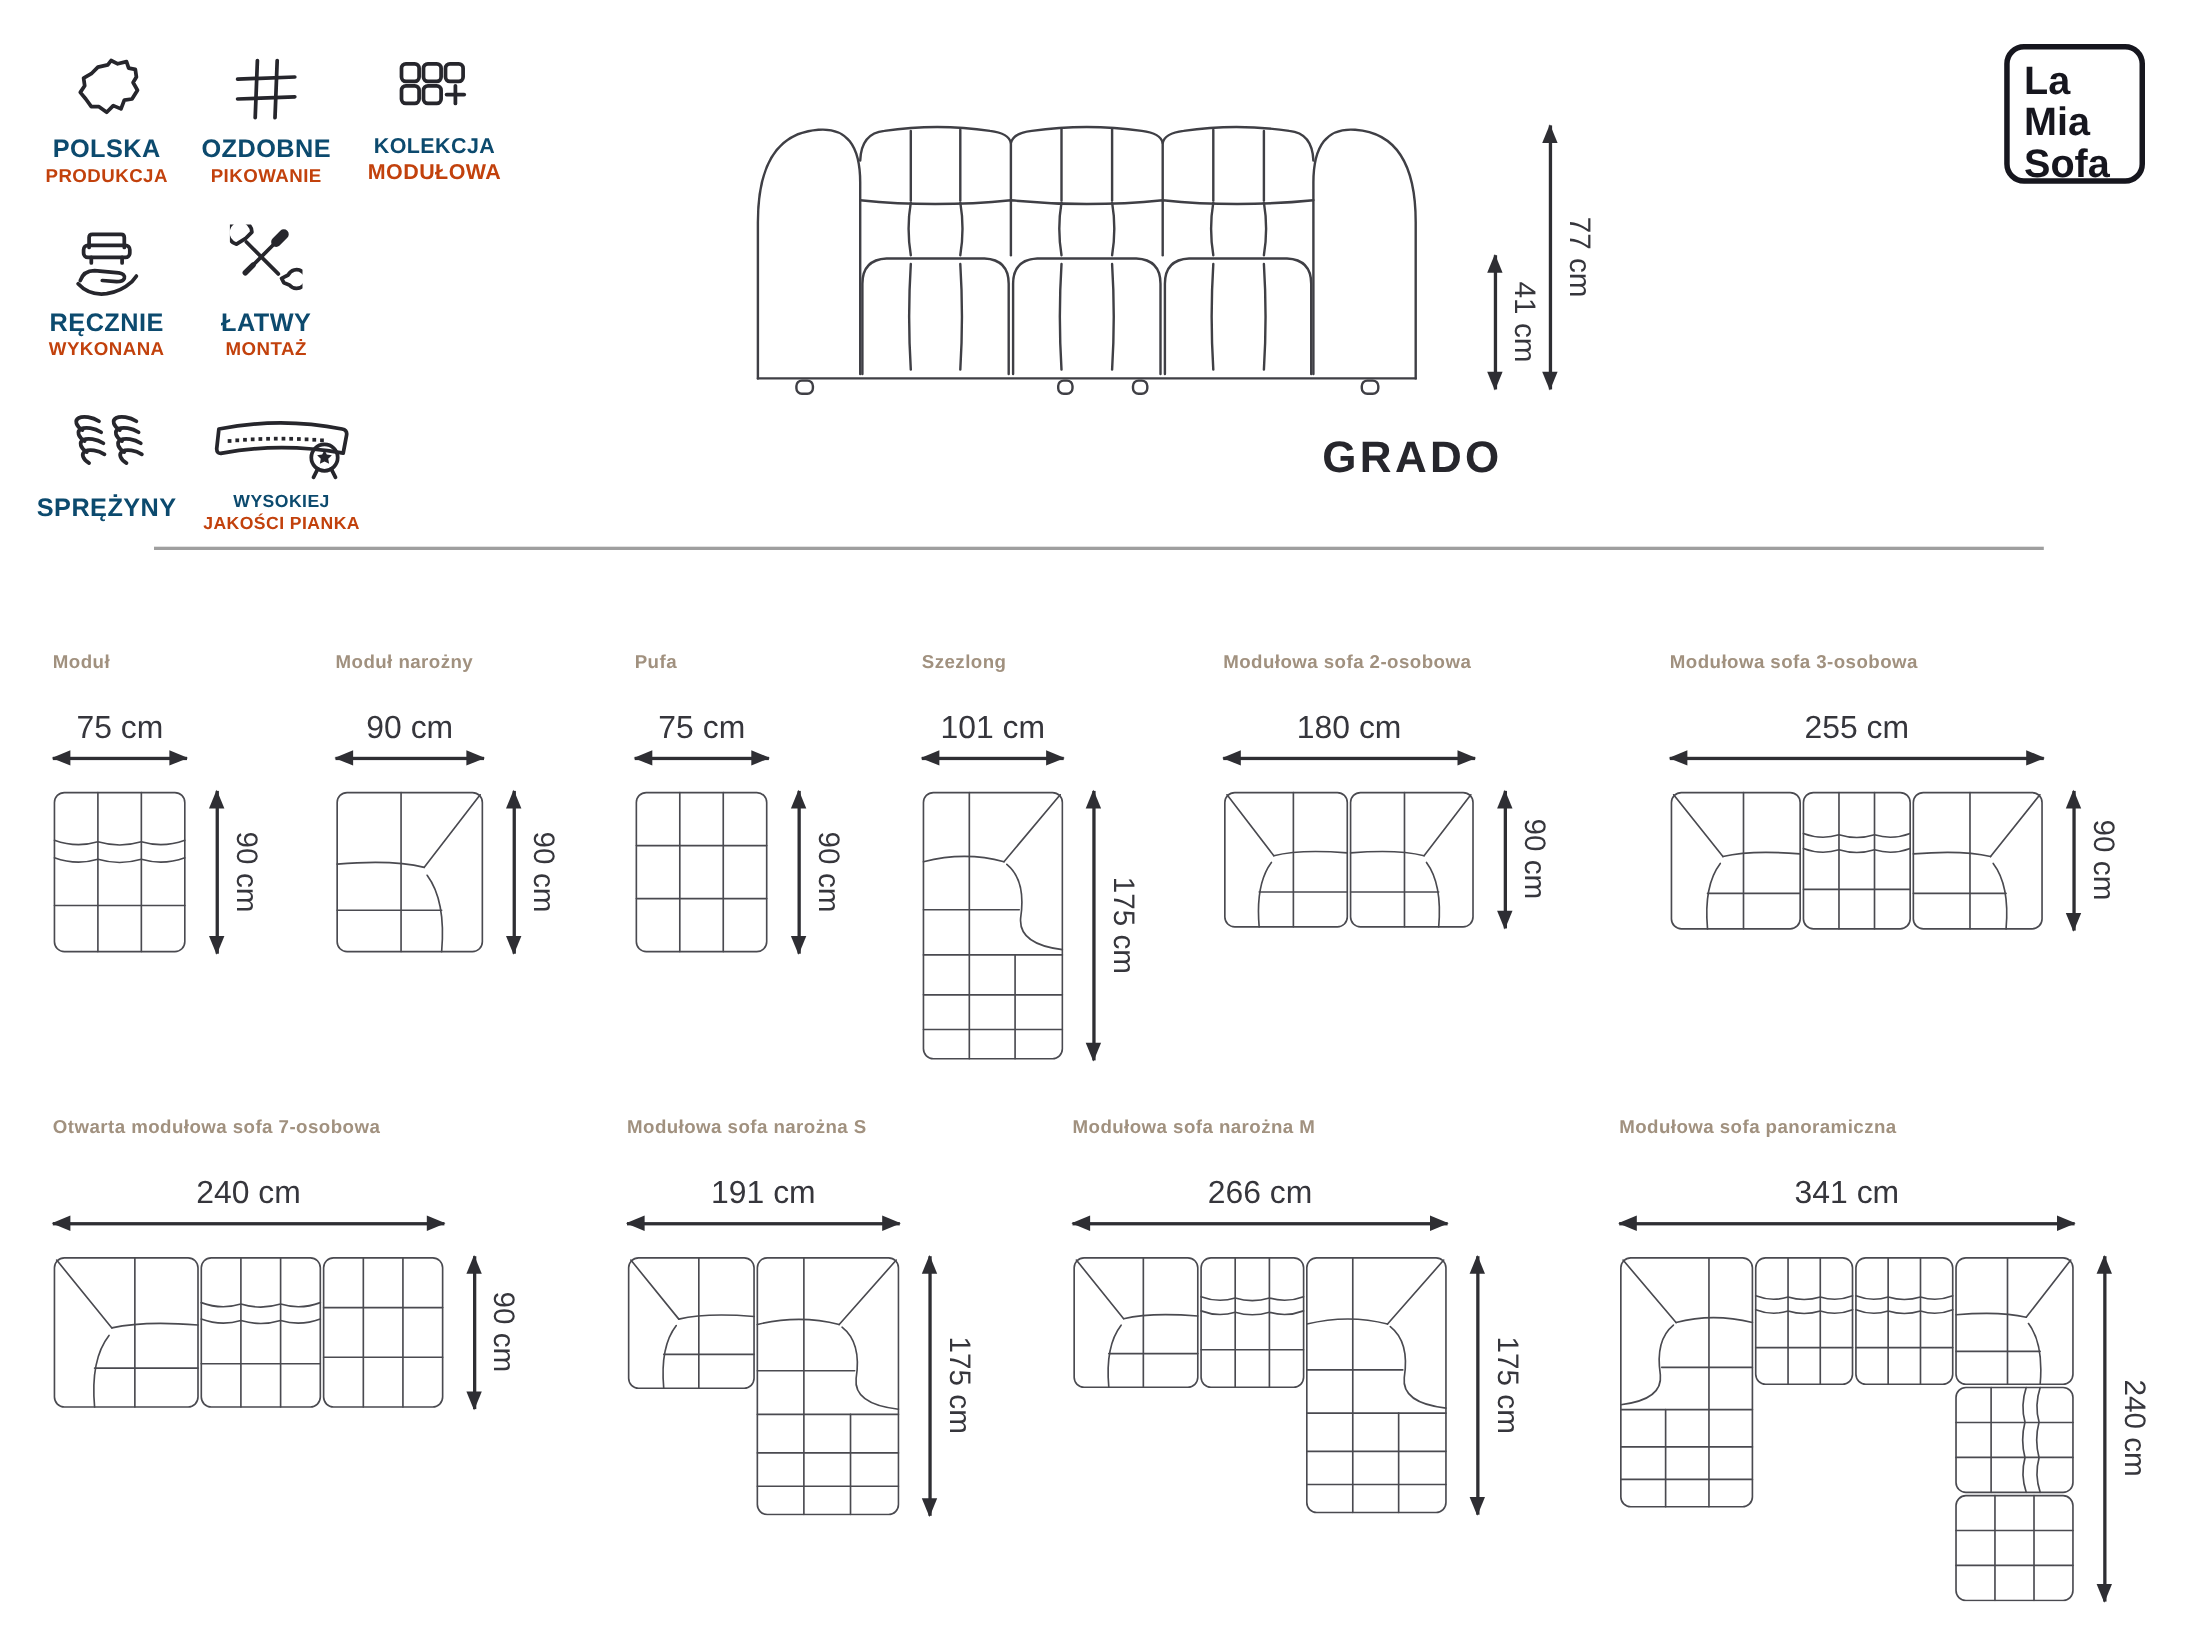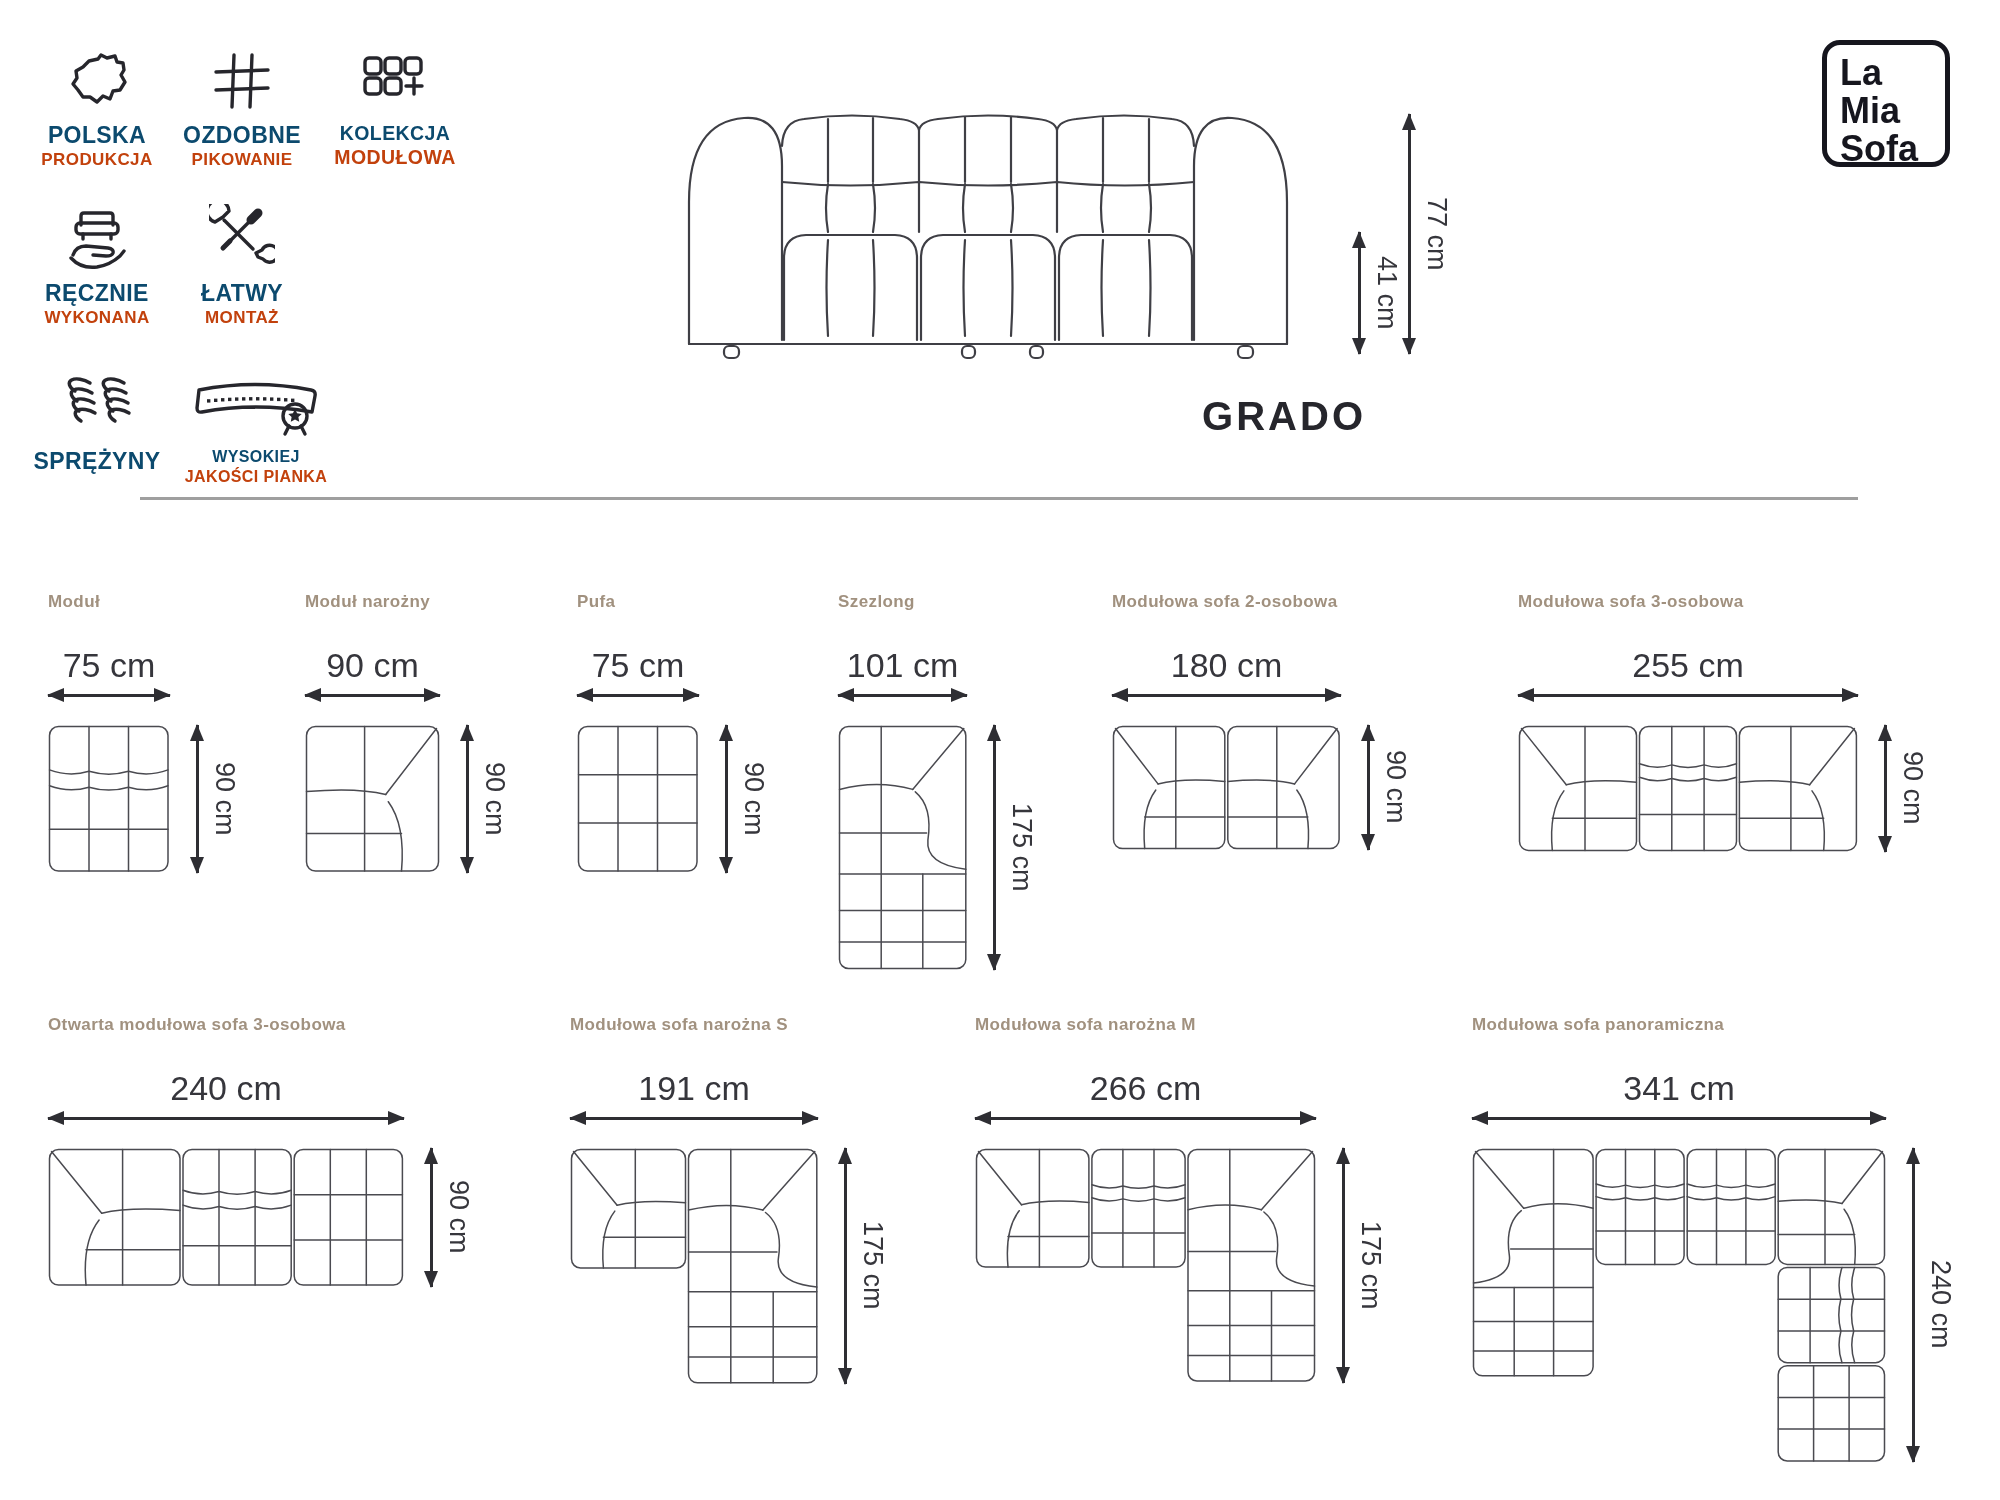--- a/index.html
+++ b/index.html
@@ -37,21 +37,21 @@
   .varrow::before{top:-1px;border-bottom:17px solid #2e2e33;}
   .varrow::after{bottom:-1px;border-top:17px solid #2e2e33;}
   .vlabel{writing-mode:vertical-rl;font-size:27px;color:#36363c;margin-left:10px;white-space:nowrap;}
 
   .hero-dim{position:absolute;}
 
   
   .fig{position:absolute;}
   .fig-name{font-size:17px;font-weight:bold;color:#a1917f;letter-spacing:.4px;white-space:nowrap;height:30px;}
   .wdim{margin-top:24px;text-align:center;}
-  .wlabel{font-size:34px;color:#36363c;margin-bottom:9px;}
+  .wlabel{font-size:29px;color:#36363c;margin-bottom:9px;}
   .frow{display:flex;align-items:flex-start;}
   .frow .vdim{margin-left:26px;}
   svg.plan{display:block;}
   .icon-stroke{fill:none;stroke:#26262c;stroke-width:3.4;stroke-linecap:round;stroke-linejoin:round;}
 </style>
 </head>
 <body>
 
 <div class="page">
 
@@ -380,21 +380,21 @@
           </g>
         </svg>
       <div class="vdim" style="height: 127px;">
         <div class="varrow"></div>
         <div class="vlabel">90 cm</div>
       </div>
     </div>
   </div>
 
   <div class="fig" style="left:48px;top:1015px">
-    <div class="fig-name">Otwarta modułowa sofa 3-osobowa</div>
+    <div class="fig-name">Otwarta modułowa sofa 7-osobowa</div>
     <div class="wdim" style="width: 356px;">
       <div class="wlabel">240 cm</div>
       <div class="harrow"></div>
     </div>
     <div class="frow">
       <svg class="plan" width="356" height="139" viewBox="0 0 356 139">
           <g fill="none" stroke="#4a4a50" stroke-width="1.5" stroke-linecap="round" stroke-linejoin="round">
             <rect x="1.5" y="1.5" width="130.5" height="135.6" rx="9"></rect>
             <path d="M3.5 3.5 L53.7 65.2"></path>
             <path d="M53.7 65.2 Q82.4 58.5 131.97 62.5"></path>

